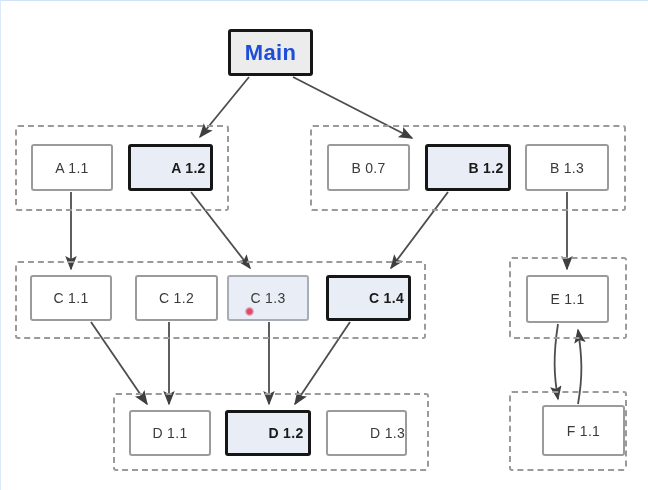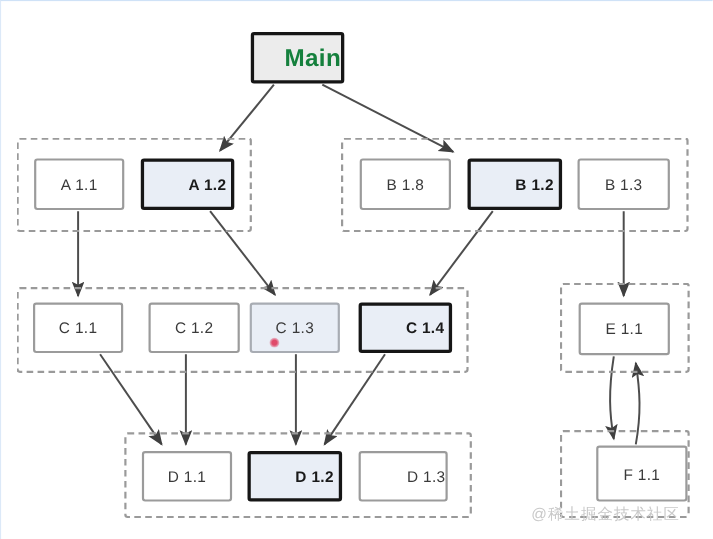--- a/index.html
+++ b/index.html
@@ -53,24 +53,23 @@
   .node.strong {
     border: 3px solid #161616;
     color: #1a1a1a;
     background: #e9eef6;
     font-weight: 600;
     padding-left: 36px;
   }
   .node.root {
     border: 3px solid #161616;
     background: #ececec;
-    color: #15803d;
+    color: #1d4ed8;
     font-weight: 700;
     font-size: 22px;
-    justify-content: flex-end;
   }
   .node-label {
     pointer-events: none;
   }
   .marker-dot {
     position: absolute;
     width: 9px;
     height: 9px;
     border-radius: 50%;
     background: radial-gradient(circle, #e04a6a 0%, #e04a6a 35%, rgba(224,74,106,0.28) 70%, rgba(224,74,106,0) 100%);
@@ -123,21 +122,21 @@
       <div class="node root" style="left: 227px; top: 28px; width: 85px; height: 47px;">
         <span class="node-label">Main</span>
       </div>
       <div class="node" style="left: 30px; top: 143px; width: 82px; height: 47px;">
         <span class="node-label">A 1.1</span>
       </div>
       <div class="node strong" style="left: 127px; top: 143px; width: 85px; height: 47px;">
         <span class="node-label">A 1.2</span>
       </div>
       <div class="node" style="left: 326px; top: 143px; width: 83px; height: 47px;">
-        <span class="node-label">B 1.8</span>
+        <span class="node-label">B 0.7</span>
       </div>
       <div class="node strong" style="left: 424px; top: 143px; width: 86px; height: 47px;">
         <span class="node-label">B 1.2</span>
       </div>
       <div class="node" style="left: 524px; top: 143px; width: 84px; height: 47px;">
         <span class="node-label">B 1.3</span>
       </div>
       <div class="node" style="left: 29px; top: 274px; width: 82px; height: 46px;">
         <span class="node-label">C 1.1</span>
       </div>
@@ -162,15 +161,14 @@
       <div class="node" style="left: 525px; top: 274px; width: 83px; height: 48px;">
         <span class="node-label">E 1.1</span>
       </div>
       <div class="node" style="left: 525px; top: 404px; width: 83px; height: 51px; margin-left: 16px;">
         <span class="node-label">F 1.1</span>
       </div>
     </div>
 
   <div class="marker-dot" id="cursor-dot" style="left: 244px; top: 306px;"></div>
 
-  <div class="watermark" id="watermark" style="left: 482px; top: 458px;">@稀土掘金技术社区</div>
 
 </div>
 
 </body></html>

